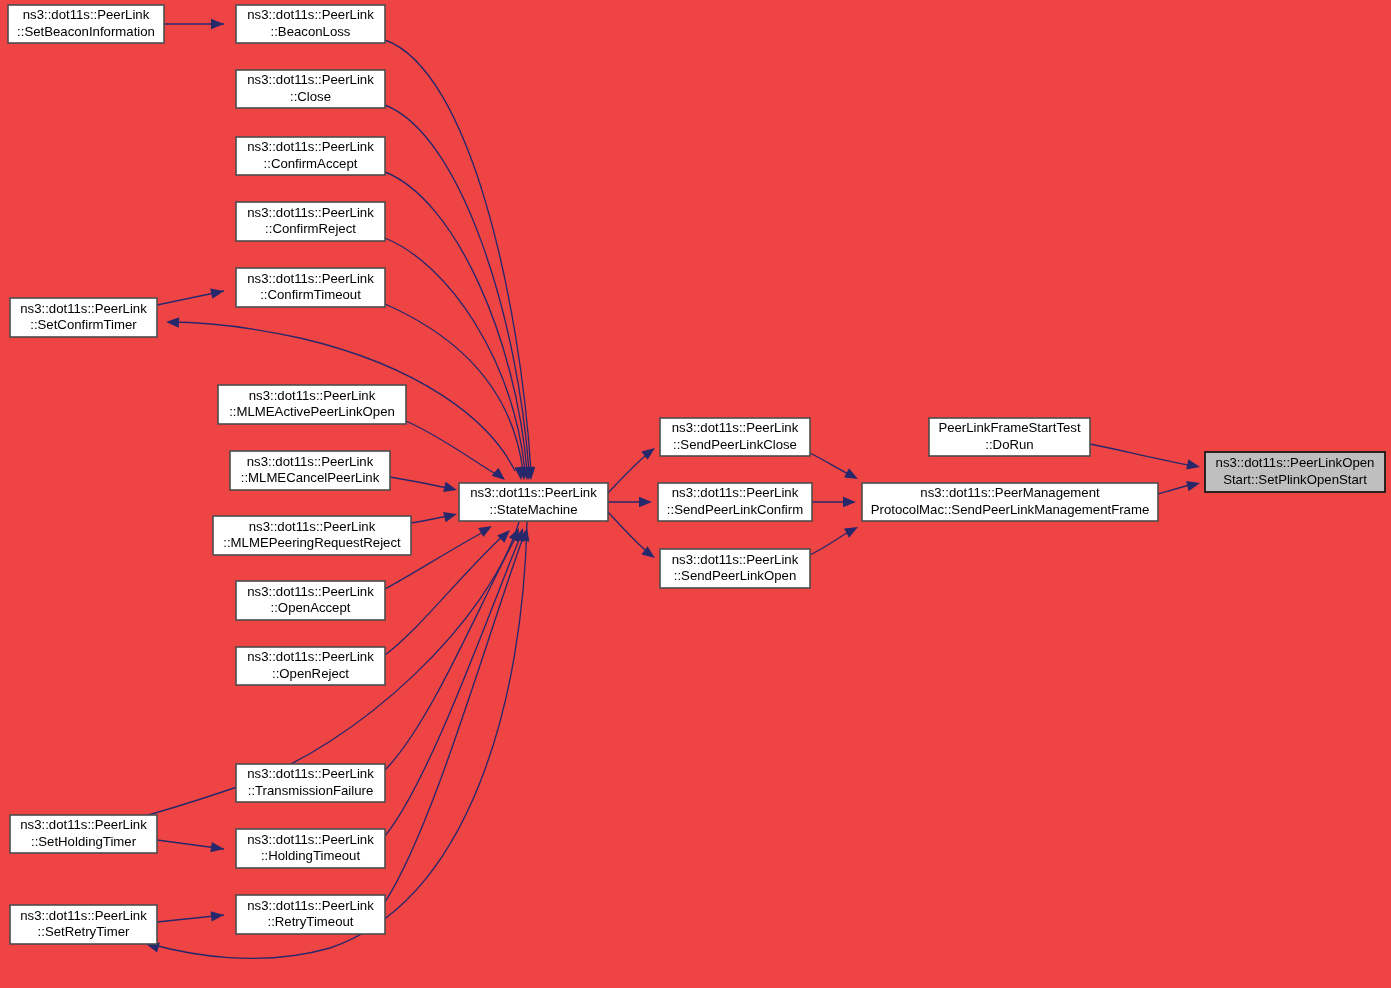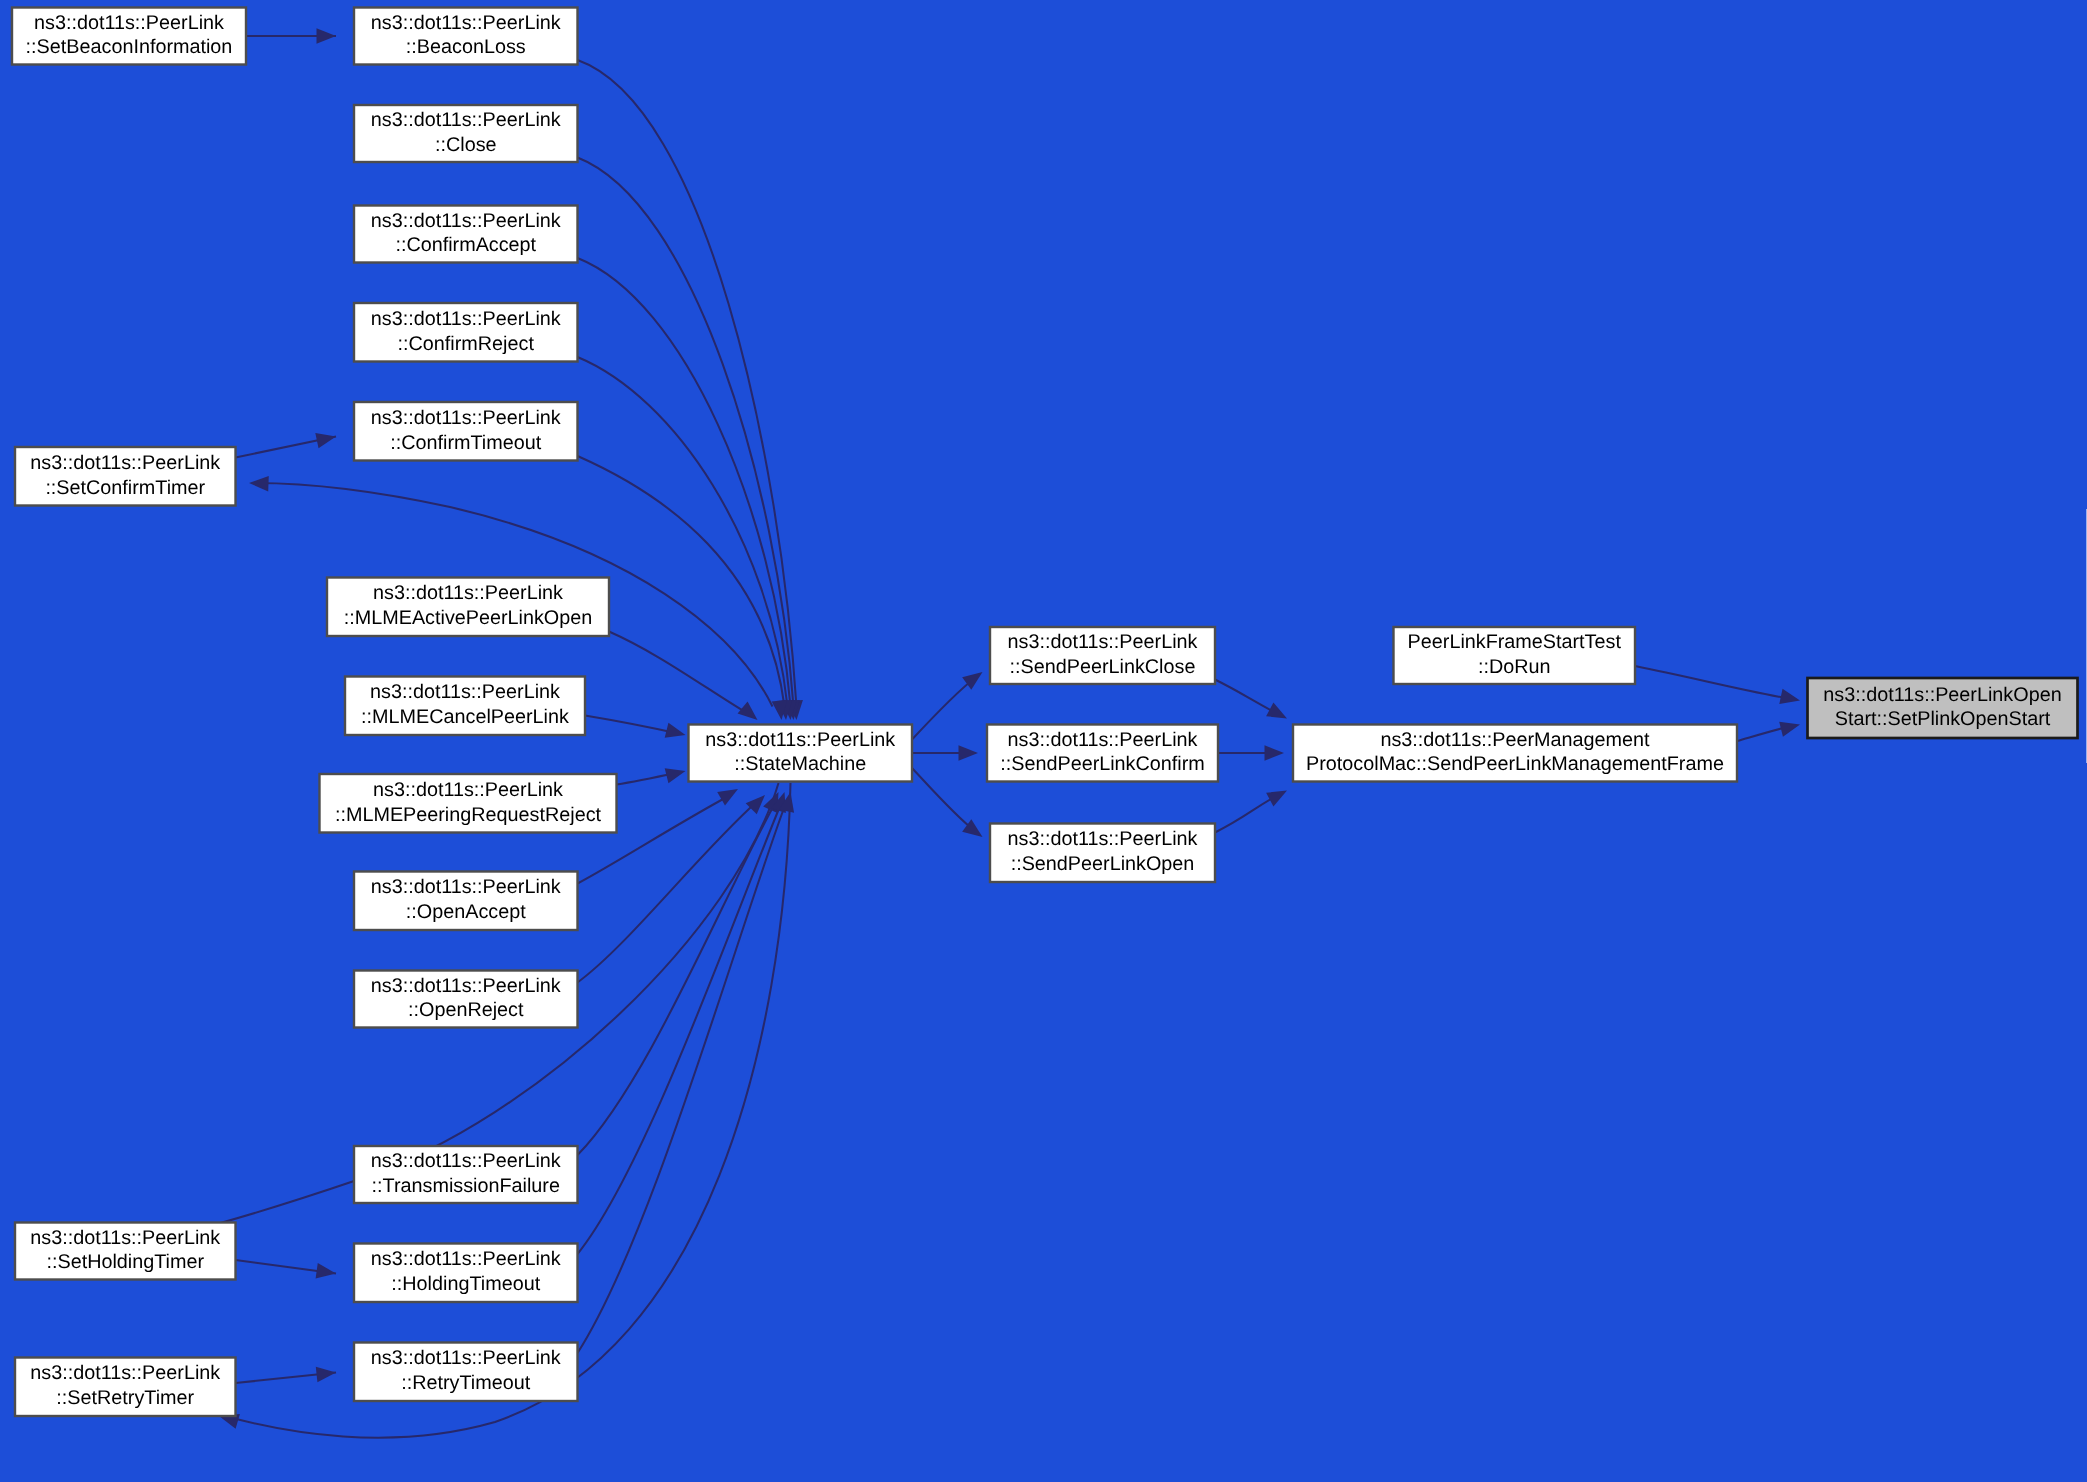--- a/index.html
+++ b/index.html
@@ -5,21 +5,21 @@
 <style>
   html, body {
     margin: 0;
     padding: 0;
     background: #ffffff;
   }
   #graph-root {
     position: relative;
     width: 1391px;
     height: 988px;
-    background: #1d4ed8;
+    background: #ef4444;
     font-family: "Liberation Sans", sans-serif;
     overflow: hidden;
   }
   svg#callgraph {
     display: block;
     width: 1391px;
     height: 988px;
   }
   .node-box {
     fill: #ffffff;

